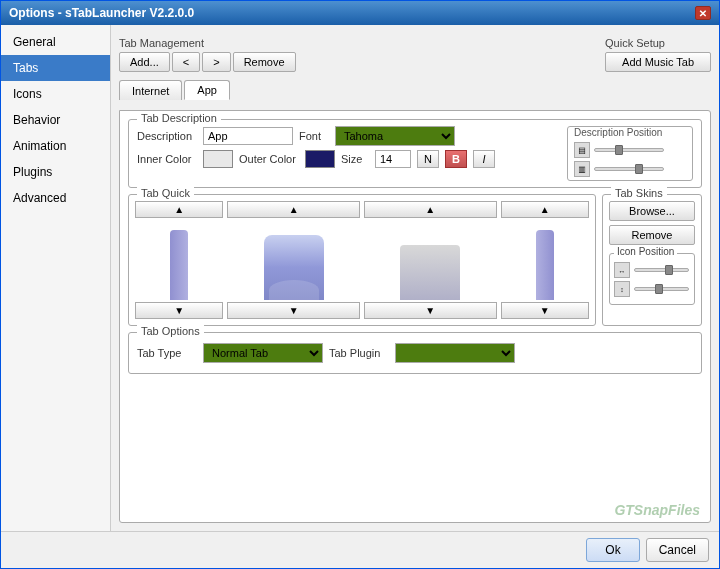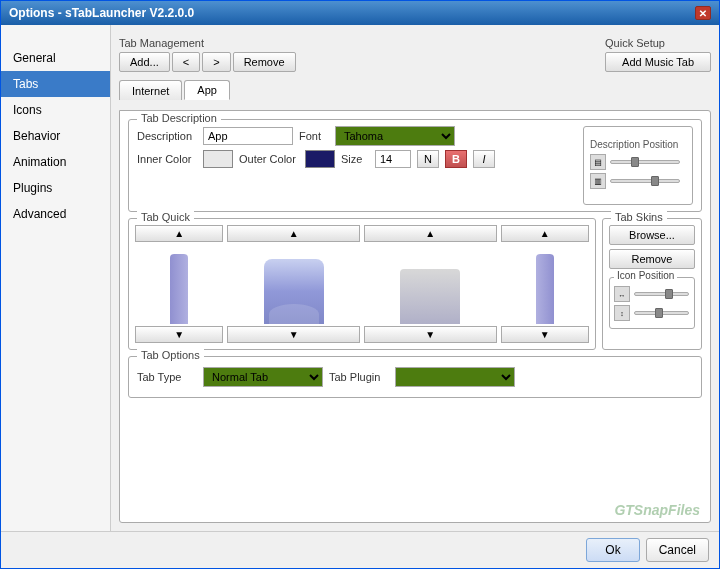--- a/index.html
+++ b/index.html
@@ -48,21 +48,21 @@
     }
     .main-content {
       display: flex;
       flex: 1;
       overflow: hidden;
     }
     .sidebar {
       width: 110px;
       background: #f5f5f5;
       border-right: 1px solid #ccc;
-      padding: 20px 0;
+      padding: 4px 0;
     }
     .sidebar-item {
       padding: 6px 12px;
       cursor: pointer;
       font-size: 12px;
       color: #000;
     }
     .sidebar-item.active {
       background: #3a7bc8;
       color: white;
@@ -182,23 +182,23 @@
     .format-btn.bold { font-weight: bold; }
     .format-btn.italic { font-style: italic; }
     .format-btn.active-red {
       background: linear-gradient(to bottom, #e87070, #c05050);
       color: white;
       border-color: #a03030;
     }
     .desc-position-box {
       border: 1px solid #aaa;
       border-radius: 3px;
-      padding: 12px 6px;
+      padding: 0 6px;
       position: relative;
-      width: 110px;
+      width: 126px;
     }
     .desc-position-title {
       font-size: 10px;
       color: #555;
       margin-bottom: 4px;
     }
     .slider-row {
       display: flex;
       align-items: center;
       gap: 4px;

